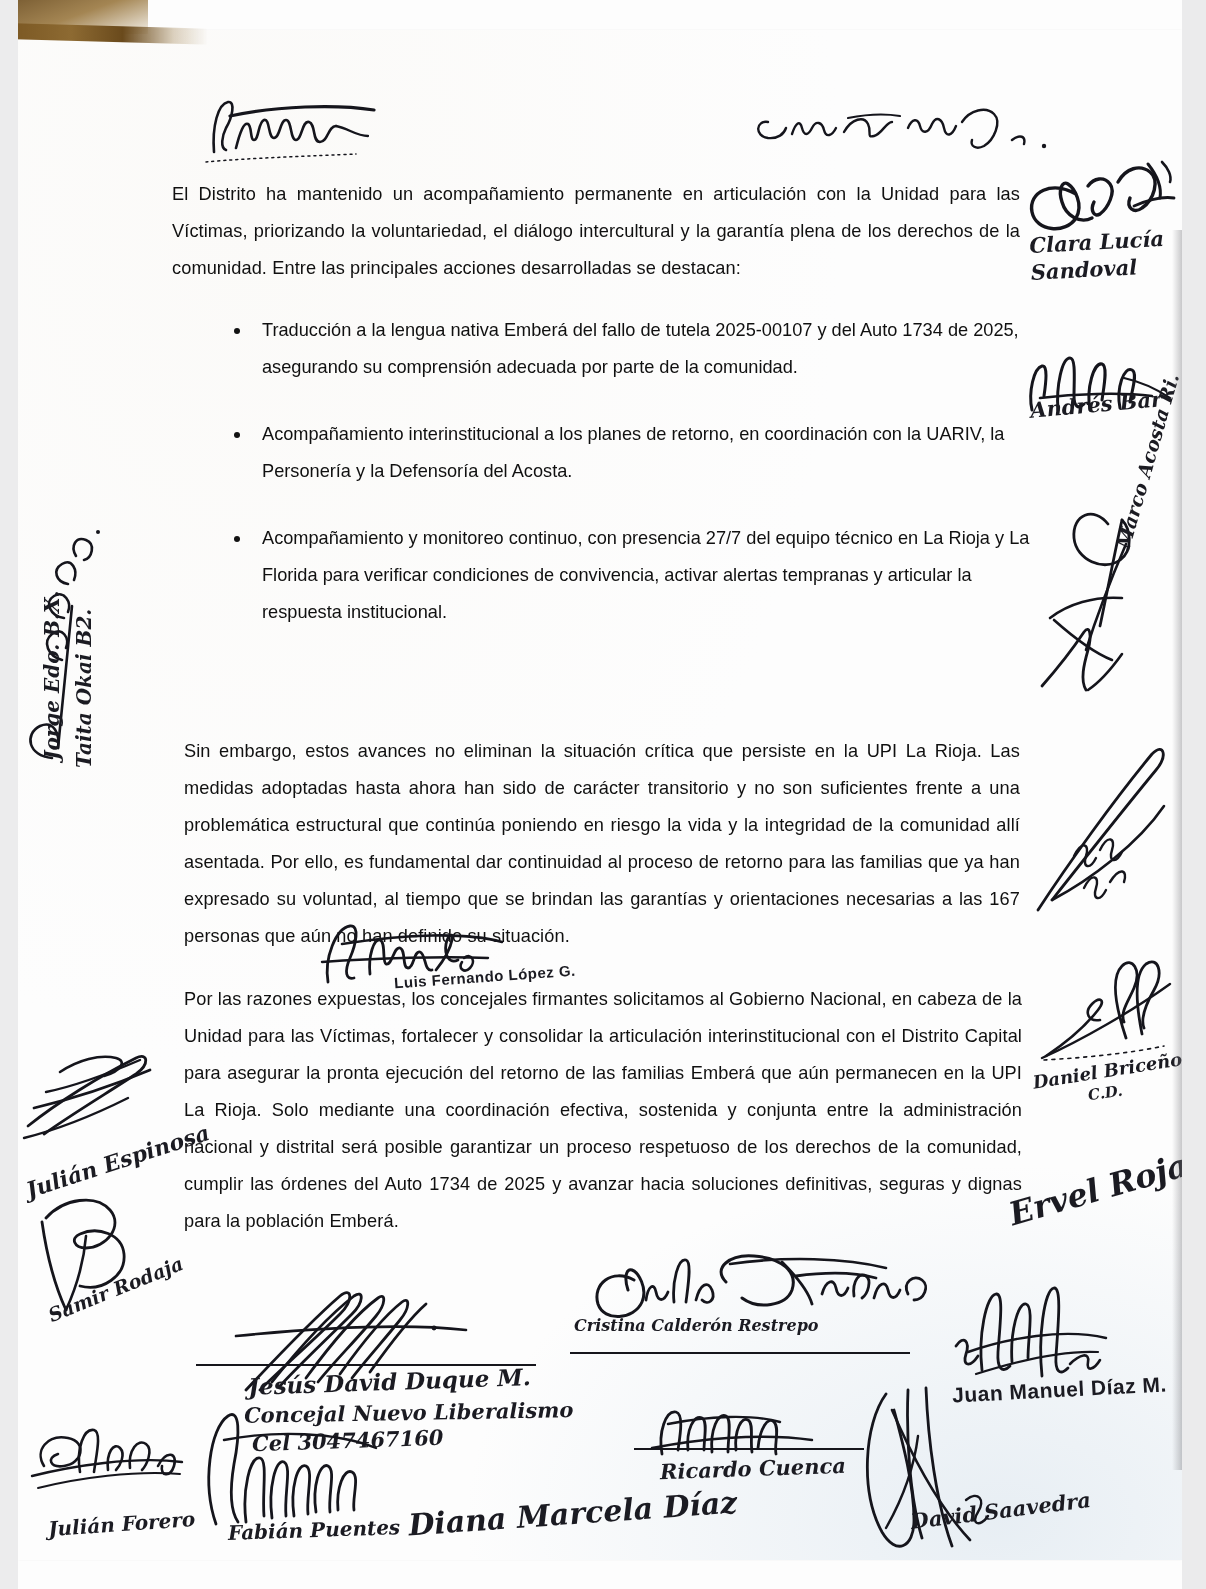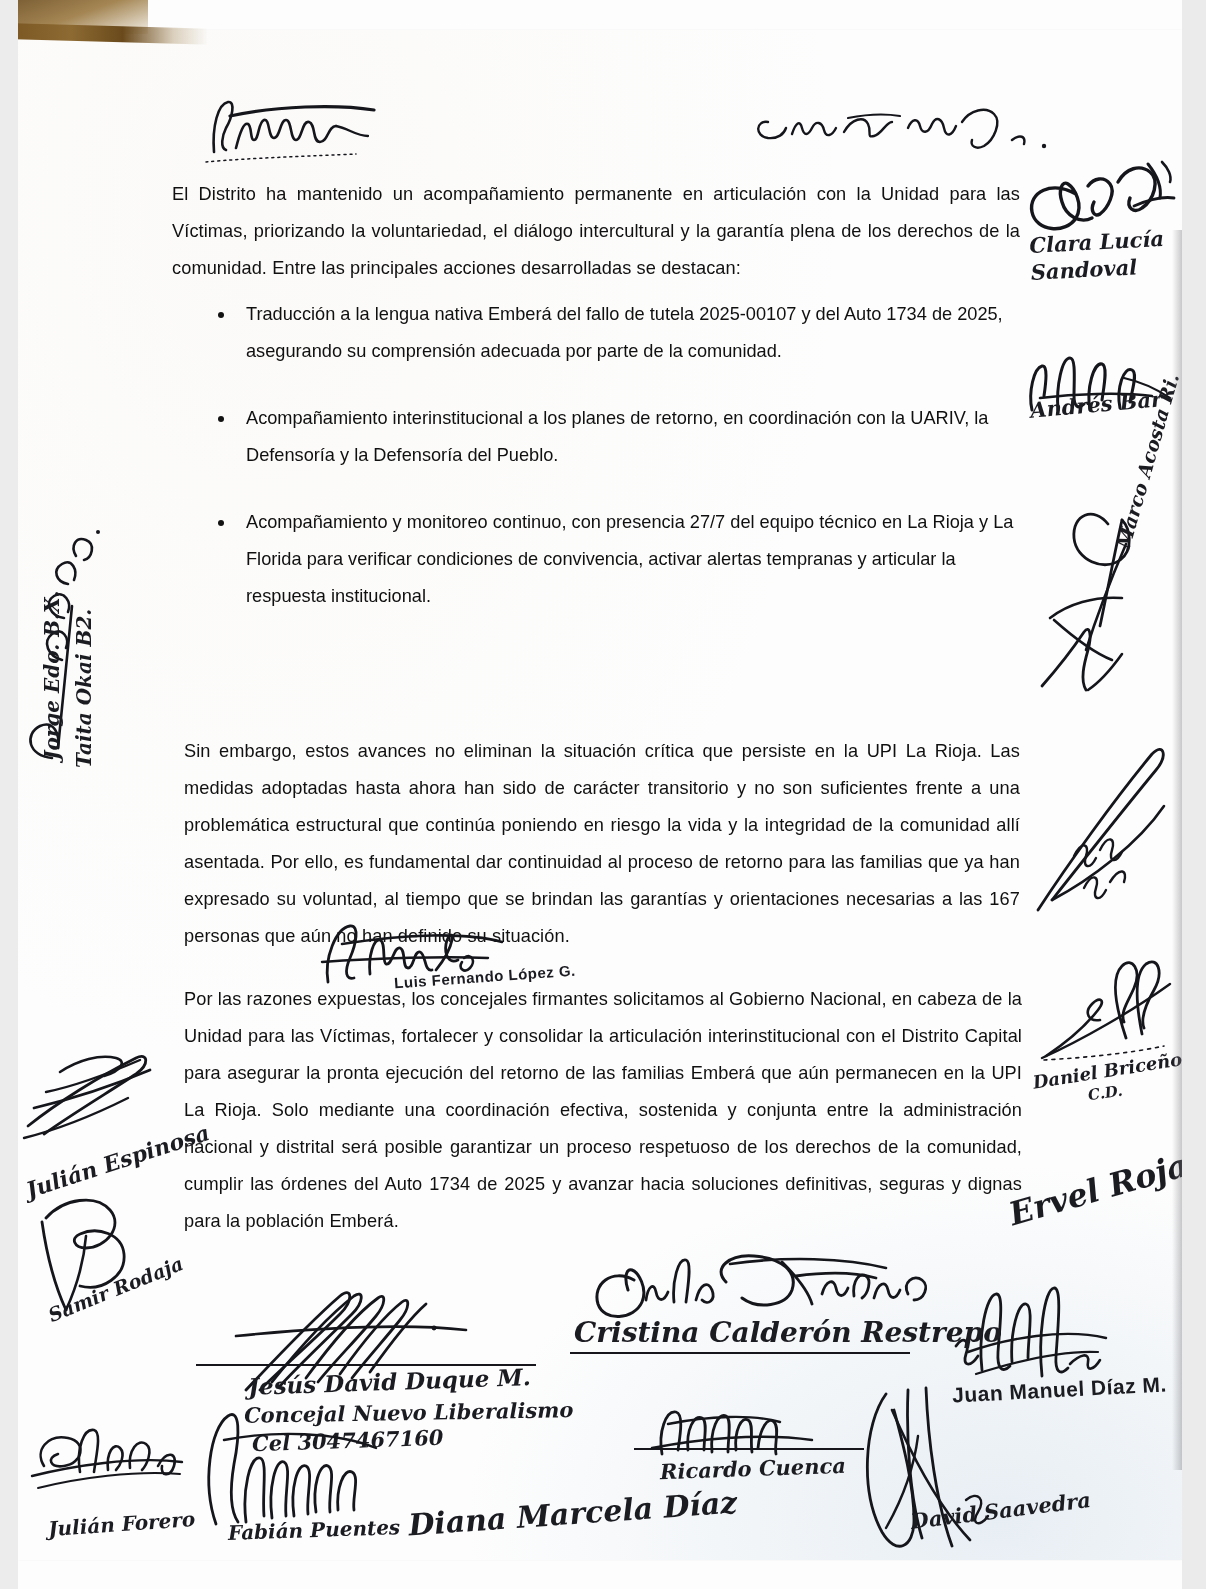--- a/index.html
+++ b/index.html
@@ -97,21 +97,21 @@
     text-align: justify;
   }
   #para-intro { left: 172px; top: 176px; width: 848px; }
   #para-sin    { left: 184px; top: 733px; width: 836px; }
   #para-por    { left: 184px; top: 981px; width: 838px; }
 
   ul.bullets {
     position: absolute;
     left: 212px; top: 296px;
     width: 810px;
-    margin: 0; padding: 0;
+    margin: 16px; padding: 0;
     list-style: none;
     z-index: 2;
   }
   ul.bullets li {
     position: relative;
     padding-left: 34px;
     margin-bottom: 30px;
     color: #101010;
     font-size: 18.2px;
     line-height: 37px;
@@ -164,21 +164,21 @@
     <div class="paper-tint"></div>
   </div>
   <div class="torn-edge2"></div>
   <div class="torn-edge"></div>
   <div class="shadow-strip"></div>
 
   <p class="doc-text para" id="para-intro">El Distrito ha mantenido un acompañamiento permanente en articulación con la Unidad para las Víctimas, priorizando la voluntariedad, el diálogo intercultural y la garantía plena de los derechos de la comunidad. Entre las principales acciones desarrolladas se destacan:</p>
 
   <ul class="bullets">
     <li>Traducción a la lengua nativa Emberá del fallo de tutela 2025-00107 y del Auto 1734 de 2025, asegurando su comprensión adecuada por parte de la comunidad.</li>
-    <li>Acompañamiento interinstitucional a los planes de retorno, en coordinación con la UARIV, la Defensoría y la Defensoría del Pueblo.</li>
+    <li>Acompañamiento interinstitucional a los planes de retorno, en coordinación con la UARIV, la Personería y la Defensoría del Acosta.</li>
     <li>Acompañamiento y monitoreo continuo, con presencia 27/7 del equipo técnico en La Rioja y La Florida para verificar condiciones de convivencia, activar alertas tempranas y articular la respuesta institucional.</li>
   </ul>
 
   <p class="doc-text para" id="para-sin">Sin embargo, estos avances no eliminan la situación crítica que persiste en la UPI La Rioja. Las medidas adoptadas hasta ahora han sido de carácter transitorio y no son suficientes frente a una problemática estructural que continúa poniendo en riesgo la vida y la integridad de la comunidad allí asentada. Por ello, es fundamental dar continuidad al proceso de retorno para las familias que ya han expresado su voluntad, al tiempo que se brindan las garantías y orientaciones necesarias a las 167 personas que aún no han definido su situación.</p>
 
   <p class="doc-text para" id="para-por">Por las razones expuestas, los concejales firmantes solicitamos al Gobierno Nacional, en cabeza de la Unidad para las Víctimas, fortalecer y consolidar la articulación interinstitucional con el Distrito Capital para asegurar la pronta ejecución del retorno de las familias Emberá que aún permanecen en la UPI La Rioja. Solo mediante una coordinación efectiva, sostenida y conjunta entre la administración nacional y distrital será posible garantizar un proceso respetuoso de los derechos de la comunidad, cumplir las órdenes del Auto 1734 de 2025 y avanzar hacia soluciones definitivas, seguras y dignas para la población Emberá.</p>
 
   <div class="sig" style="left:196px;top:92px;">
     <svg width="270" height="70" viewBox="0 0 270 70">
       <path d="M18 60 C16 34 22 12 32 10 C40 9 36 26 30 36 C26 44 24 56 30 58" stroke-width="2.6"></path>
@@ -333,21 +333,21 @@
       <path d="M196 16 C210 30 222 44 226 58" stroke-width="2.8"></path>
       <path d="M210 30 C240 26 268 26 290 32" stroke-width="2.8"></path>
       <path d="M236 48 C240 34 248 32 250 42 C252 52 258 52 262 42" stroke-width="2.8"></path>
       <path d="M268 50 C266 34 274 26 280 30 C286 34 282 48 276 52" stroke-width="2.8"></path>
       <path d="M288 52 C292 36 300 34 302 44 C304 54 310 54 314 44" stroke-width="2.8"></path>
       <path d="M322 48 C316 36 328 28 336 34 C344 40 338 54 328 54" stroke-width="2.8"></path>
       <path d="M144 18 C200 10 260 12 300 22" stroke-width="2.6"></path>
     </svg>
   </div>
   <div class="rule" style="left:570px;top:1352px;width:340px;"></div>
-  <div class="hw" style="left:574px;top:1316px;font-size:28px;font-weight:600;">Cristina Calderón Restrepo</div>
+  <div class="hw" style="left:574px;top:1316px;font-size:16px;font-weight:600;">Cristina Calderón Restrepo</div>
 
   <div class="sig" style="left:236px;top:1286px;">
     <svg width="260" height="110" viewBox="0 0 260 110">
       <path d="M10 104 C40 72 76 34 104 10 C116 0 118 14 104 28 C80 52 44 84 24 104" stroke-width="2.8"></path>
       <path d="M36 96 C60 66 92 30 118 10 C128 3 128 16 116 28 C94 50 62 80 44 100" stroke-width="2.8"></path>
       <path d="M70 92 C92 62 120 28 142 12 C150 6 150 18 140 30 C122 52 96 78 82 96" stroke-width="2.8"></path>
       <path d="M104 88 C124 60 148 30 166 16 C174 10 174 22 164 34 C148 54 128 76 116 92" stroke-width="2.8"></path>
       <path d="M134 86 C154 58 174 32 190 18" stroke-width="2.8"></path>
       <path d="M0 50 C60 44 160 36 230 44" stroke-width="2.6"></path>
       <circle cx="198" cy="42" r="2.4" fill="#15151c" stroke="none"></circle>

